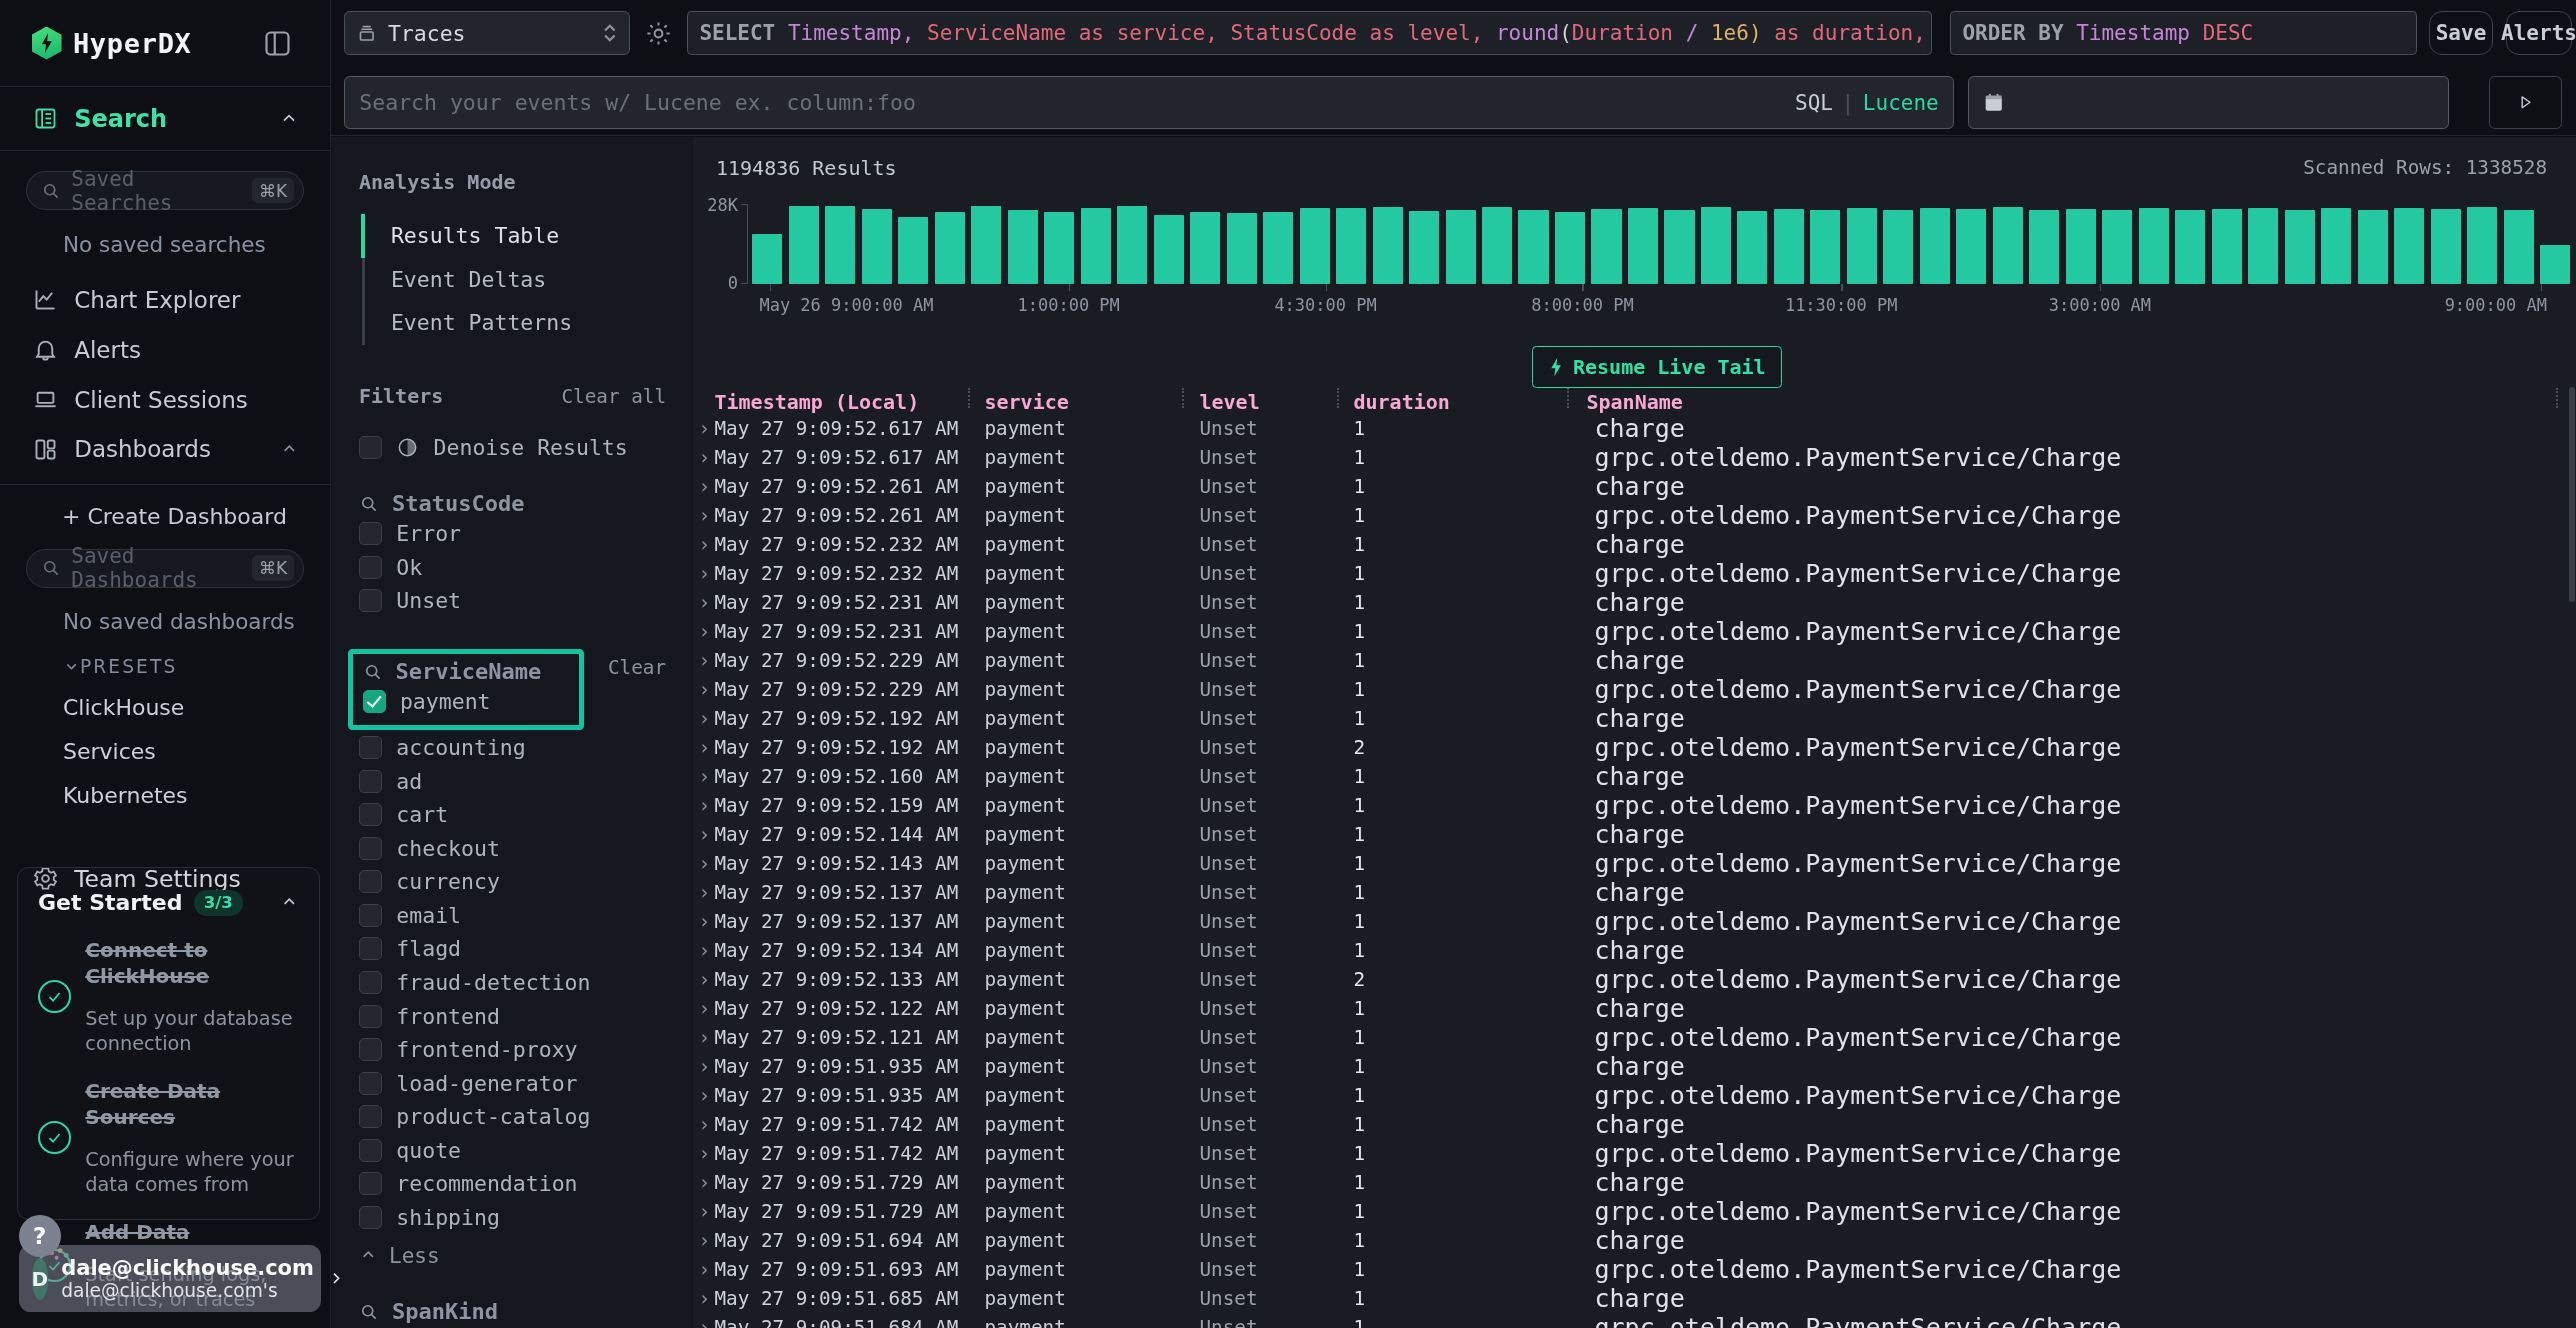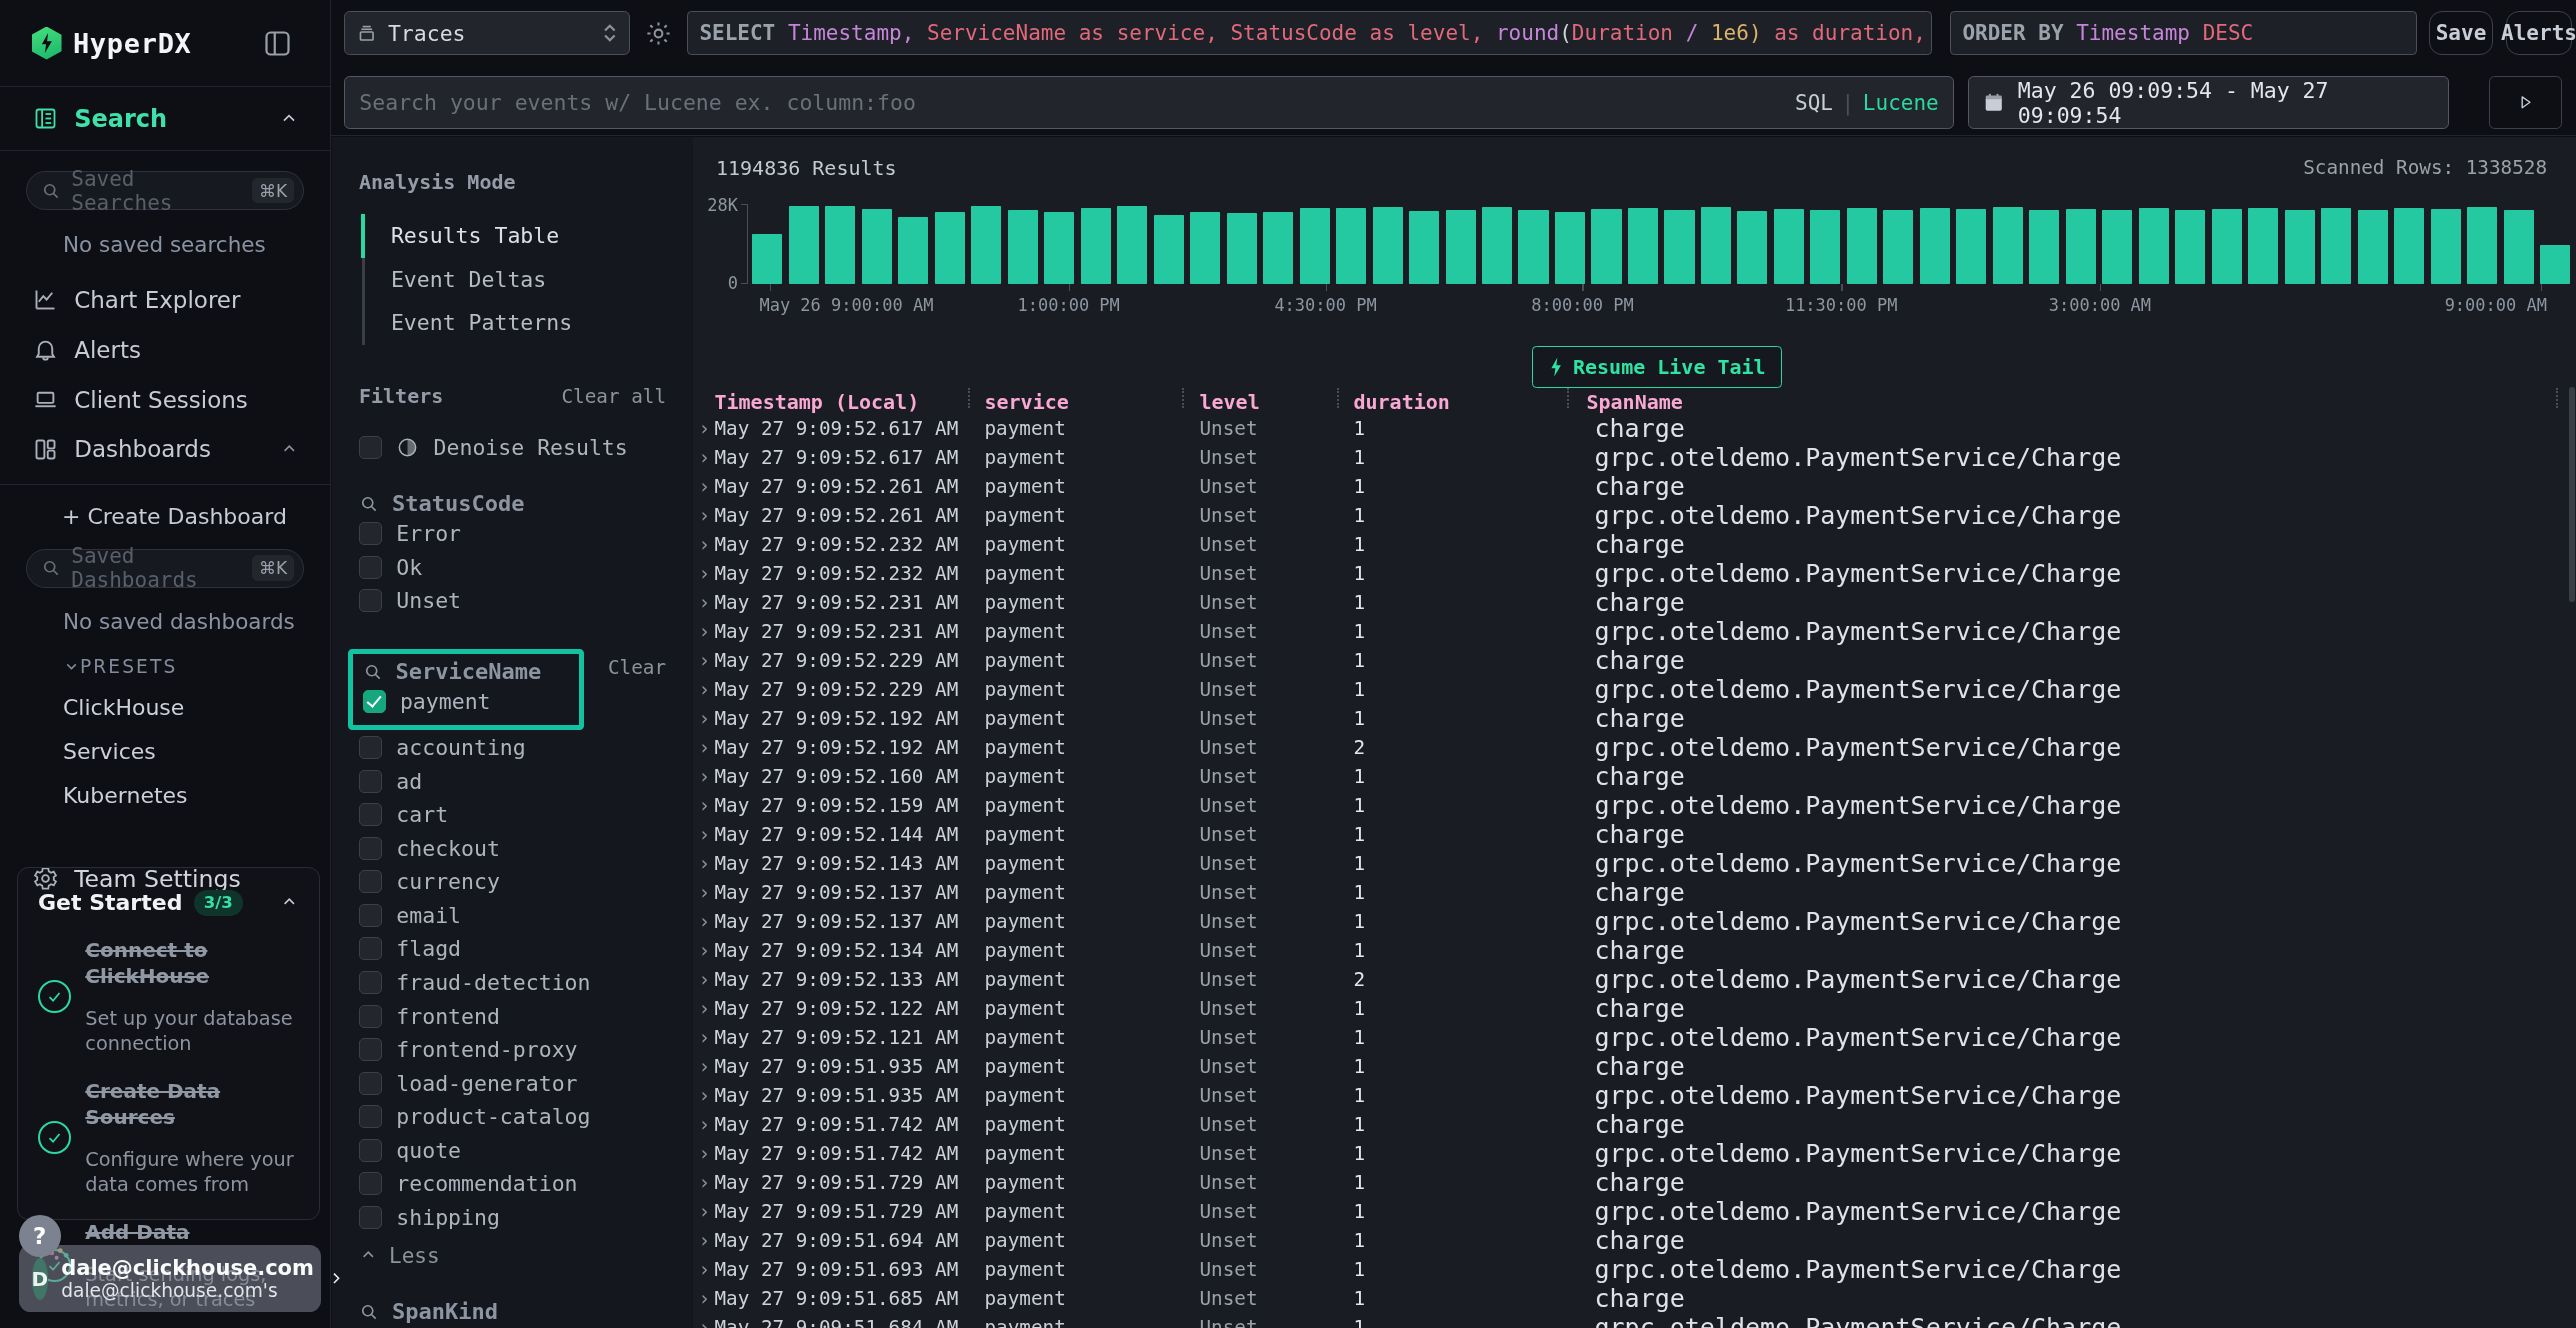--- a/index.html
+++ b/index.html
@@ -207,21 +207,20 @@
     </div>
     <div class="date-box">
       <span class="icon">
         <svg width="21.5" height="21.5" viewBox="0 0 24 24" fill="#c9ced6">
             <rect x="3" y="6" width="18" height="15" rx="2"></rect>
             <rect x="3" y="4" width="18" height="4" rx="1.5" fill="#9aa0aa"></rect>
             <rect x="6.5" y="2" width="2.4" height="4" rx="1" fill="#9aa0aa"></rect>
             <rect x="15" y="2" width="2.4" height="4" rx="1" fill="#9aa0aa"></rect>
           </svg>
       </span>
-      <span>May 26 09:09:54 - May 27 09:09:54</span>
     </div>
     <div class="play-btn">
       <span class="icon">
         <svg width="18.6" height="18.6" viewBox="0 0 24 24" fill="none" stroke="#c9ced6" stroke-width="1.8" stroke-linejoin="round">
             <path d="M8 5l10 7-10 7z"></path>
           </svg>
       </span>
     </div>
   </div>
 

